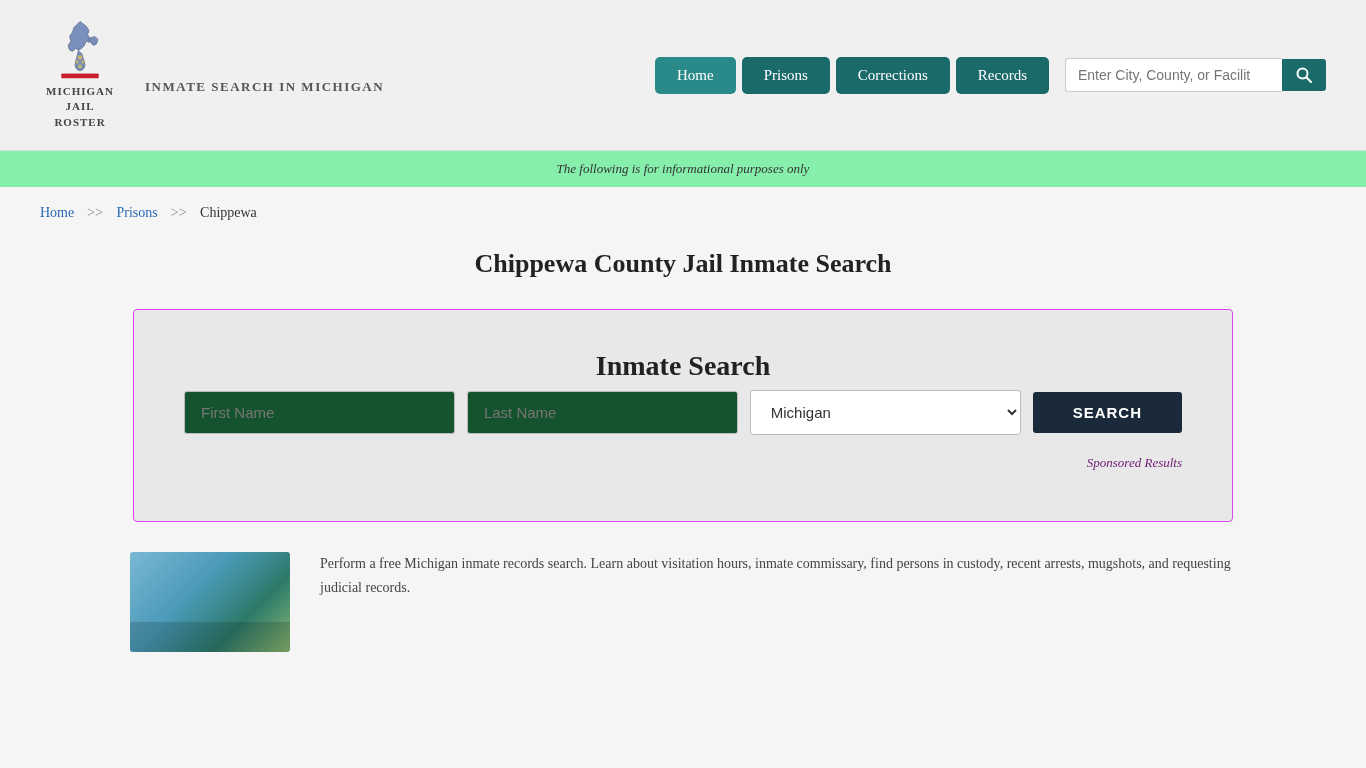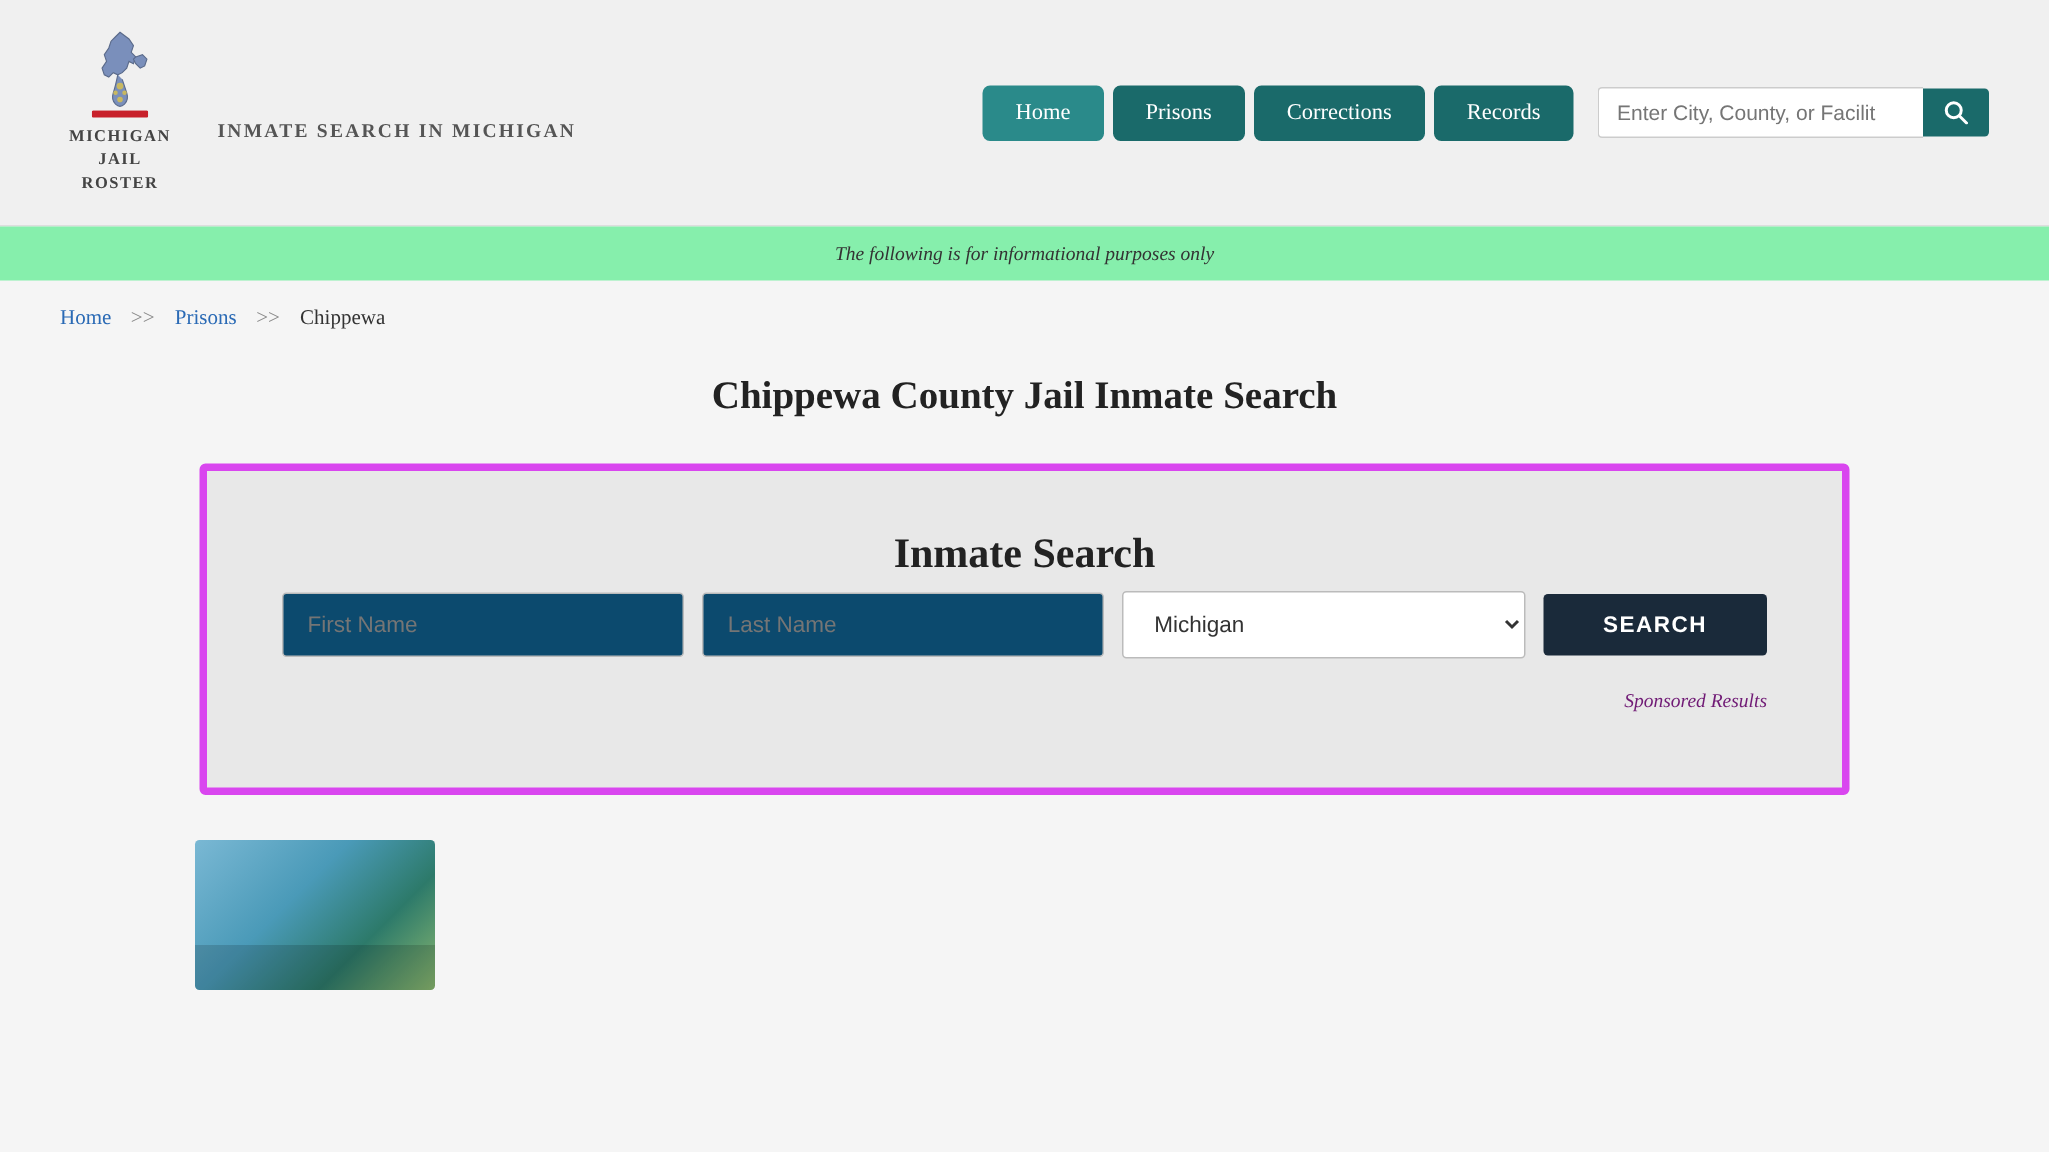--- a/index.html
+++ b/index.html
@@ -130,21 +130,21 @@
       font-size: 26px;
       font-weight: bold;
       color: #222;
       margin: 10px 0 30px 0;
       font-family: Georgia, serif;
     }
 
     
     .search-card {
       background: #e8e8e8;
-      border: 5px solid #d946ef;
+      border: 1px solid #d946ef;
       border-radius: 4px;
       margin: 0 auto;
       max-width: 1100px;
       padding: 40px 50px 50px 50px;
     }
     .search-card-title {
       text-align: center;
       font-size: 28px;
       color: #222;
       margin-bottom: 8px;
@@ -160,21 +160,21 @@
       display: flex;
       gap: 12px;
       align-items: center;
     }
     .search-form input {
       flex: 1;
       padding: 12px 16px;
       font-size: 15px;
       border: 1px solid #bbb;
       border-radius: 3px;
-      background: #0c4a6e;
+      background: #14532d;
       color: #999;
       outline: none;
     }
     .search-form select {
       flex: 1;
       padding: 12px 16px;
       font-size: 15px;
       border: 1px solid #bbb;
       border-radius: 3px;
       background: #fff;
@@ -308,13 +308,14 @@
       <option>Texas</option>
     </select>
     <button>SEARCH</button>
   </div>
 
   <div class="sponsored-results">Sponsored Results</div>
 </div>
 
 <div class="bottom-section">
   <div class="bottom-image"></div>
+  <p class="bottom-text">Perform a free Michigan inmate records search. Learn about visitation hours, inmate commissary, find persons in custody, recent arrests, mugshots, and requesting judicial records.</p>
 </div>
 
 </body></html>

